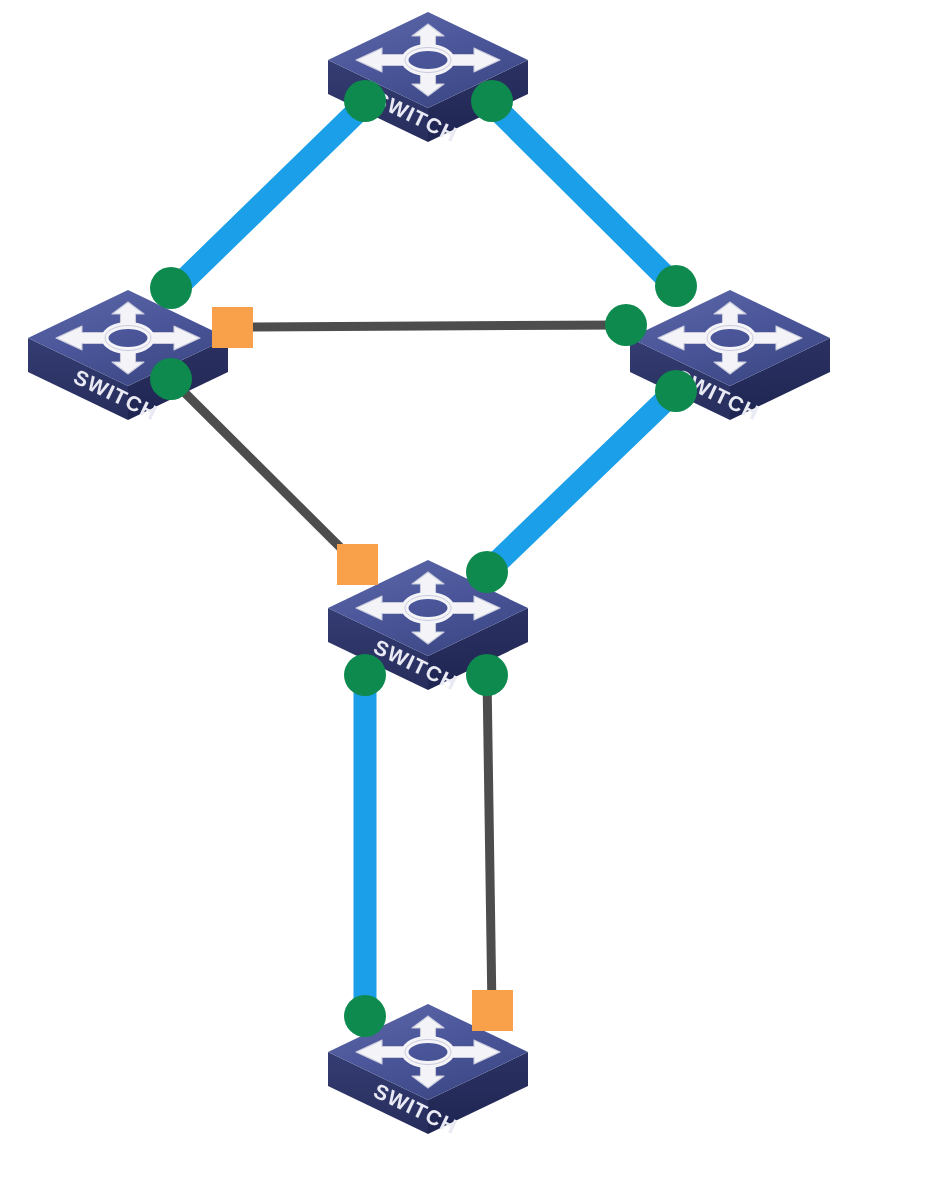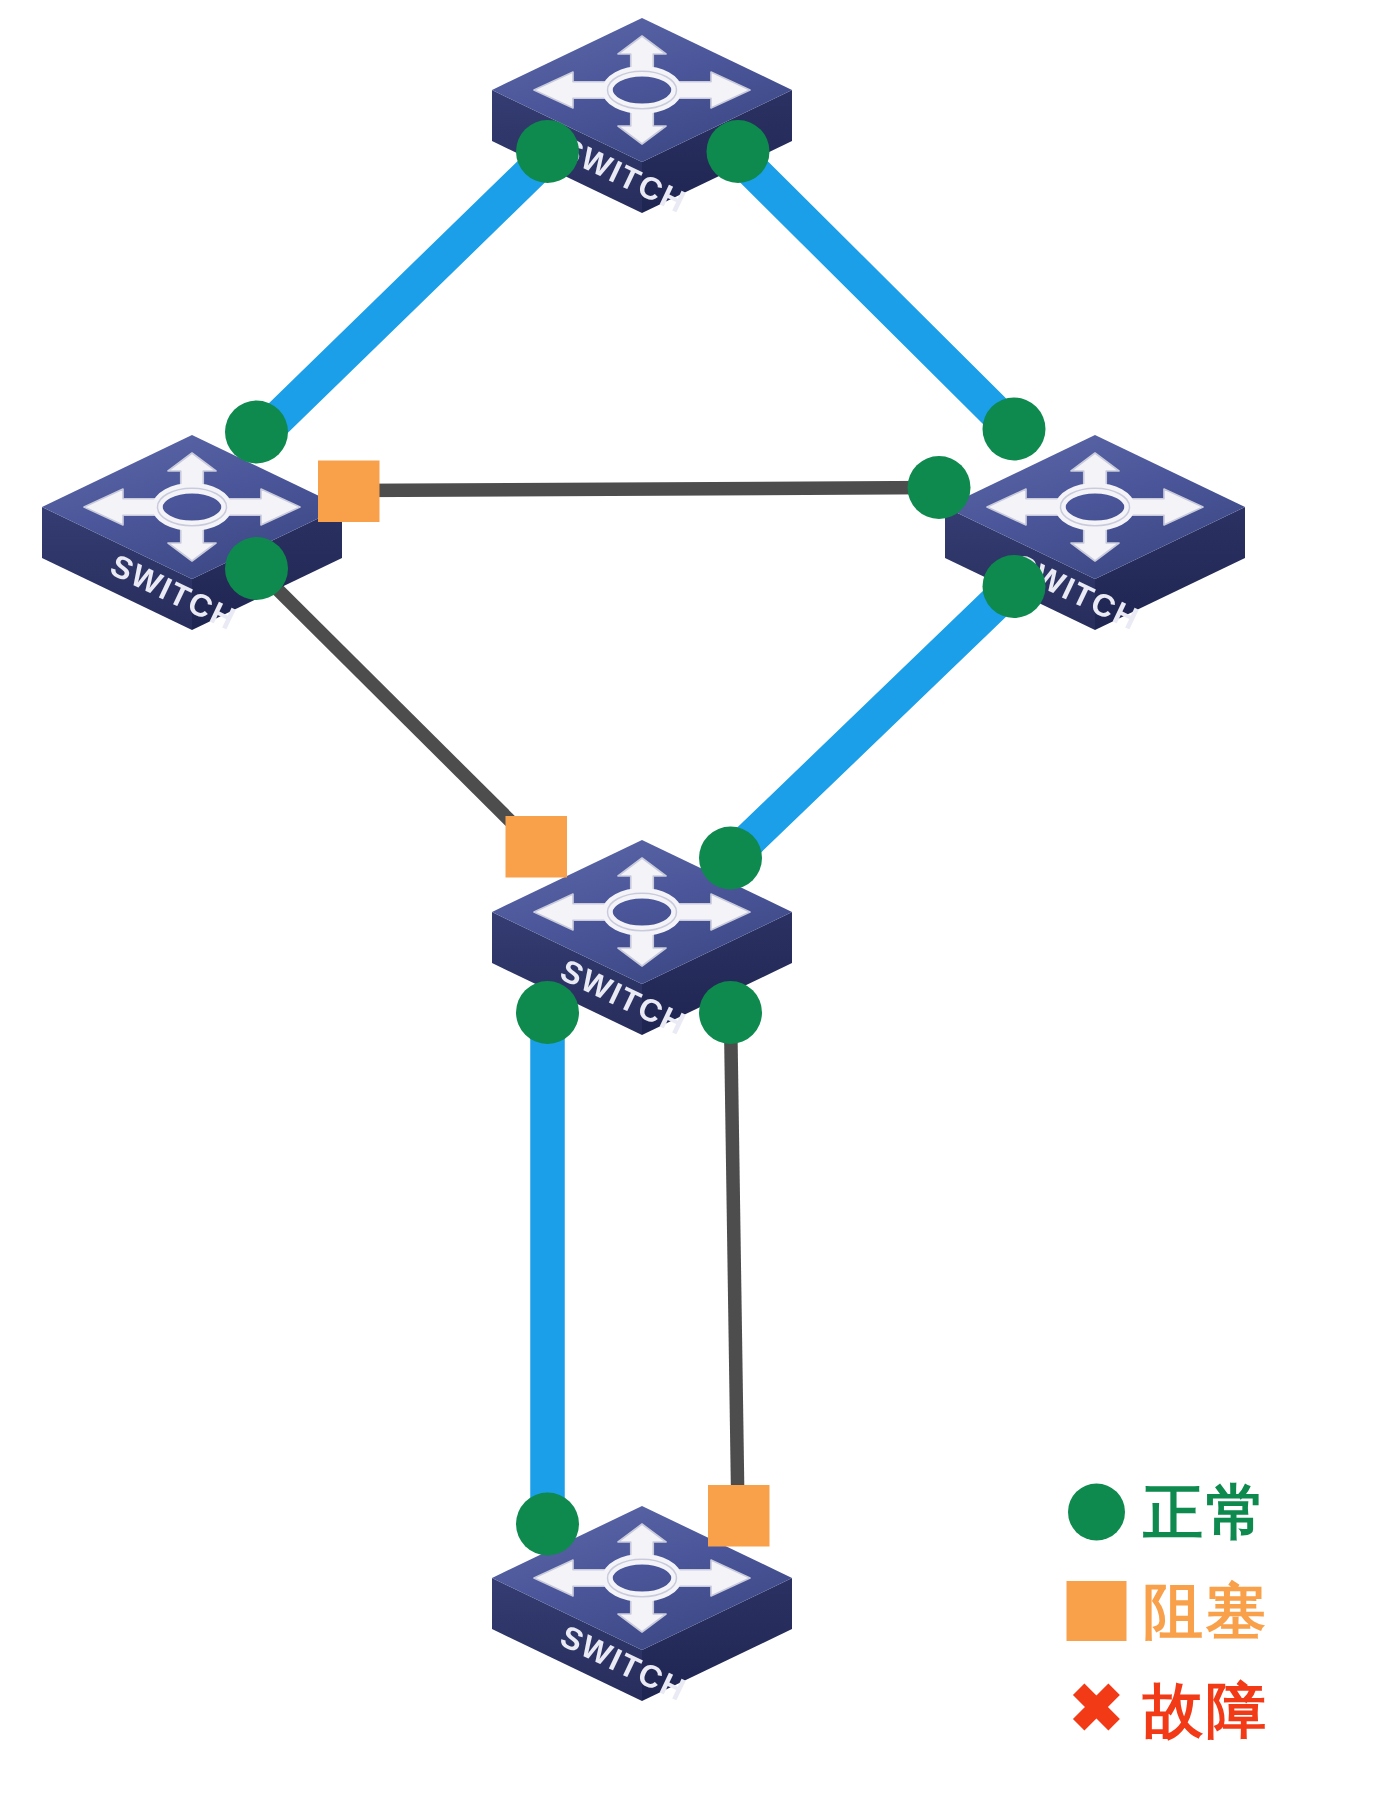--- a/index.html
+++ b/index.html
@@ -132,34 +132,14 @@
         <circle cx="676" cy="391" r="21" fill="#0E8A4E" id="port-right-lower"></circle>
         <rect x="337" y="544" width="41" height="41" fill="#F9A04A" id="port-middle-upper-left"></rect>
         <circle cx="487" cy="572" r="21" fill="#0E8A4E" id="port-middle-upper-right"></circle>
         <circle cx="365" cy="675" r="21" fill="#0E8A4E" id="port-middle-lower-left"></circle>
         <circle cx="487" cy="675" r="21" fill="#0E8A4E" id="port-middle-lower-right"></circle>
         <circle cx="365" cy="1016" r="21" fill="#0E8A4E" id="port-bottom-left"></circle>
         <rect x="472" y="990" width="41" height="41" fill="#F9A04A" id="port-bottom-right"></rect>
       </g>
   </svg>
 
-  <div class="legend">
-    <div class="legend-row">
-      <span class="legend-glyph">
-        <span class="glyph-circle" id="lg-circle" style="background: rgb(14, 138, 78);"></span>
-      </span>
-      <span class="legend-label" id="lg-label-0" style="color: rgb(14, 138, 78);">正常</span>
-    </div>
-    <div class="legend-row">
-      <span class="legend-glyph">
-        <span class="glyph-square" id="lg-square" style="background: rgb(249, 160, 74);"></span>
-      </span>
-      <span class="legend-label" id="lg-label-1" style="color: rgb(249, 160, 74);">阻塞</span>
-    </div>
-    <div class="legend-row">
-      <span class="legend-glyph">
-        <span class="glyph-cross" id="lg-cross" style="color: rgb(242, 58, 23);">✖</span>
-      </span>
-      <span class="legend-label" id="lg-label-2" style="color: rgb(242, 58, 23);">故障</span>
-    </div>
-  </div>
 
 </div>
 
 </body></html>

